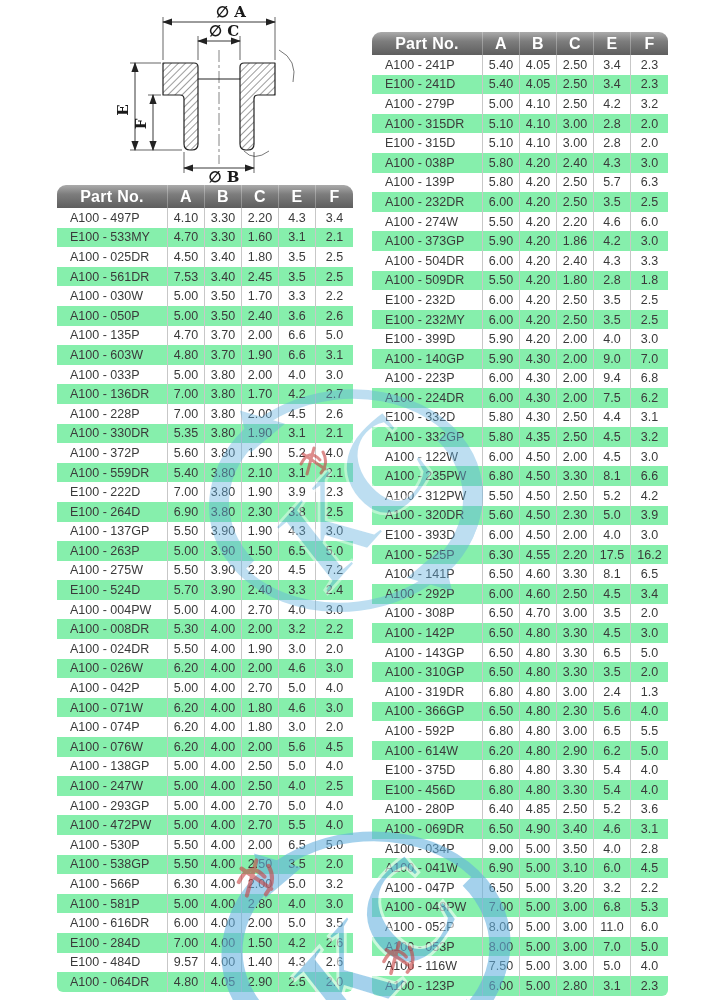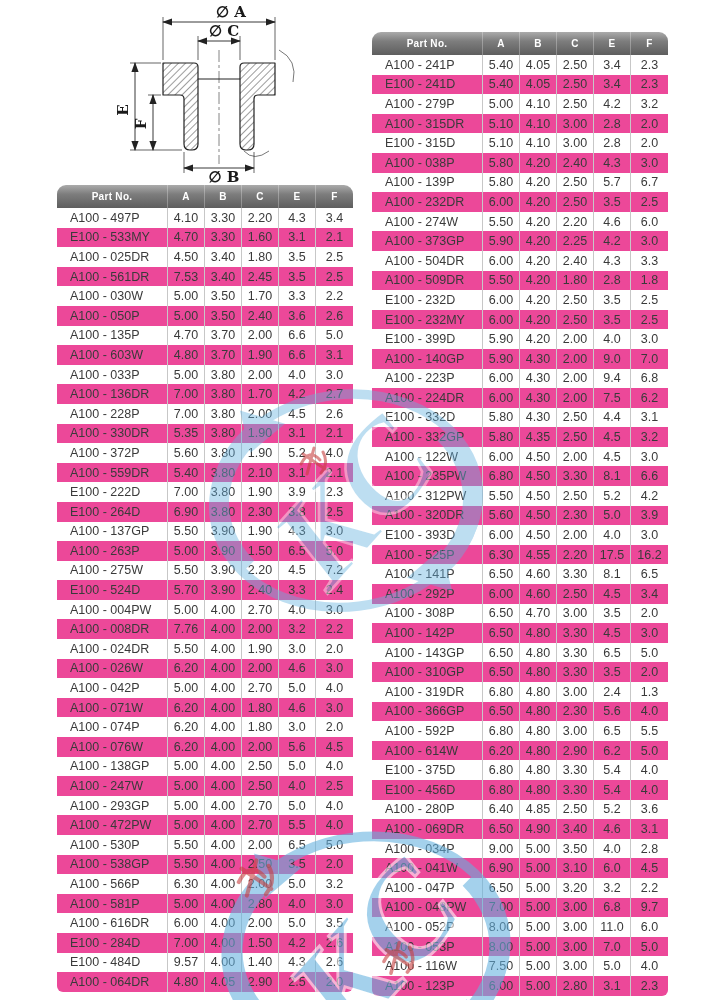--- a/index.html
+++ b/index.html
@@ -8,25 +8,25 @@
 
   
   #diagram{position:absolute;left:50px;top:0;width:310px;height:185px;}
   .dimlabel{font-family:"DejaVu Serif","Liberation Serif",serif;font-weight:bold;font-size:15px;fill:#1a1a1a;}
 
   
   .tbl{position:absolute;width:296px;}
   .thead{display:flex;height:23px;background:linear-gradient(180deg,#ababab 0%,#7d7d7d 40%,#5e5e5e 100%);
          border-radius:9px 9px 0 0;overflow:hidden;}
   .th{display:flex;align-items:center;justify-content:center;color:#ffffff;font-weight:bold;
-      font-size:10px;letter-spacing:.3px;border-right:1px solid rgba(255,255,255,.28);box-sizing:border-box;}
+      font-size:16px;letter-spacing:.3px;border-right:1px solid rgba(255,255,255,.28);box-sizing:border-box;}
   .th:last-child{border-right:none;}
   .tbody{border-radius:0 0 6px 6px;overflow:hidden;}
   .trow{display:flex;height:19.6px;background:#ffffff;}
-  .trow.alt{background:#ec4899;}
+  .trow.alt{background:#86efac;}
   .td{display:flex;align-items:center;justify-content:center;font-size:12.5px;color:#3a3a3a;
       border-right:1px solid #c7c7c7;box-sizing:border-box;white-space:nowrap;}
   .td:last-child{border-right:none;}
   .td.part{justify-content:flex-start;padding-left:13px;}
   .c0{width:111px;} .cn{width:37px;}
 
   #left-table{left:57px;top:185px;}
   #right-table{left:372px;top:32px;}
 
   
@@ -259,21 +259,21 @@
         <div class="trow">
           <div class="td c0 part">A100 - 004PW</div>
           <div class="td cn">5.00</div>
           <div class="td cn">4.00</div>
           <div class="td cn">2.70</div>
           <div class="td cn">4.0</div>
           <div class="td cn">3.0</div>
         </div>
         <div class="trow alt">
           <div class="td c0 part">A100 - 008DR</div>
-          <div class="td cn">7.76</div>
+          <div class="td cn">5.30</div>
           <div class="td cn">4.00</div>
           <div class="td cn">2.00</div>
           <div class="td cn">3.2</div>
           <div class="td cn">2.2</div>
         </div>
         <div class="trow">
           <div class="td c0 part">A100 - 024DR</div>
           <div class="td cn">5.50</div>
           <div class="td cn">4.00</div>
           <div class="td cn">1.90</div>
@@ -476,21 +476,21 @@
           <div class="td cn">2.40</div>
           <div class="td cn">4.3</div>
           <div class="td cn">3.0</div>
         </div>
         <div class="trow">
           <div class="td c0 part">A100 - 139P</div>
           <div class="td cn">5.80</div>
           <div class="td cn">4.20</div>
           <div class="td cn">2.50</div>
           <div class="td cn">5.7</div>
-          <div class="td cn">6.7</div>
+          <div class="td cn">6.3</div>
         </div>
         <div class="trow alt">
           <div class="td c0 part">A100 - 232DR</div>
           <div class="td cn">6.00</div>
           <div class="td cn">4.20</div>
           <div class="td cn">2.50</div>
           <div class="td cn">3.5</div>
           <div class="td cn">2.5</div>
         </div>
         <div class="trow">
@@ -498,21 +498,21 @@
           <div class="td cn">5.50</div>
           <div class="td cn">4.20</div>
           <div class="td cn">2.20</div>
           <div class="td cn">4.6</div>
           <div class="td cn">6.0</div>
         </div>
         <div class="trow alt">
           <div class="td c0 part">A100 - 373GP</div>
           <div class="td cn">5.90</div>
           <div class="td cn">4.20</div>
-          <div class="td cn">2.25</div>
+          <div class="td cn">1.86</div>
           <div class="td cn">4.2</div>
           <div class="td cn">3.0</div>
         </div>
         <div class="trow">
           <div class="td c0 part">A100 - 504DR</div>
           <div class="td cn">6.00</div>
           <div class="td cn">4.20</div>
           <div class="td cn">2.40</div>
           <div class="td cn">4.3</div>
           <div class="td cn">3.3</div>
@@ -772,21 +772,21 @@
           <div class="td cn">3.20</div>
           <div class="td cn">3.2</div>
           <div class="td cn">2.2</div>
         </div>
         <div class="trow alt">
           <div class="td c0 part">A100 - 048PW</div>
           <div class="td cn">7.00</div>
           <div class="td cn">5.00</div>
           <div class="td cn">3.00</div>
           <div class="td cn">6.8</div>
-          <div class="td cn">9.7</div>
+          <div class="td cn">5.3</div>
         </div>
         <div class="trow">
           <div class="td c0 part">A100 - 052P</div>
           <div class="td cn">8.00</div>
           <div class="td cn">5.00</div>
           <div class="td cn">3.00</div>
           <div class="td cn">11.0</div>
           <div class="td cn">6.0</div>
         </div>
         <div class="trow alt">

